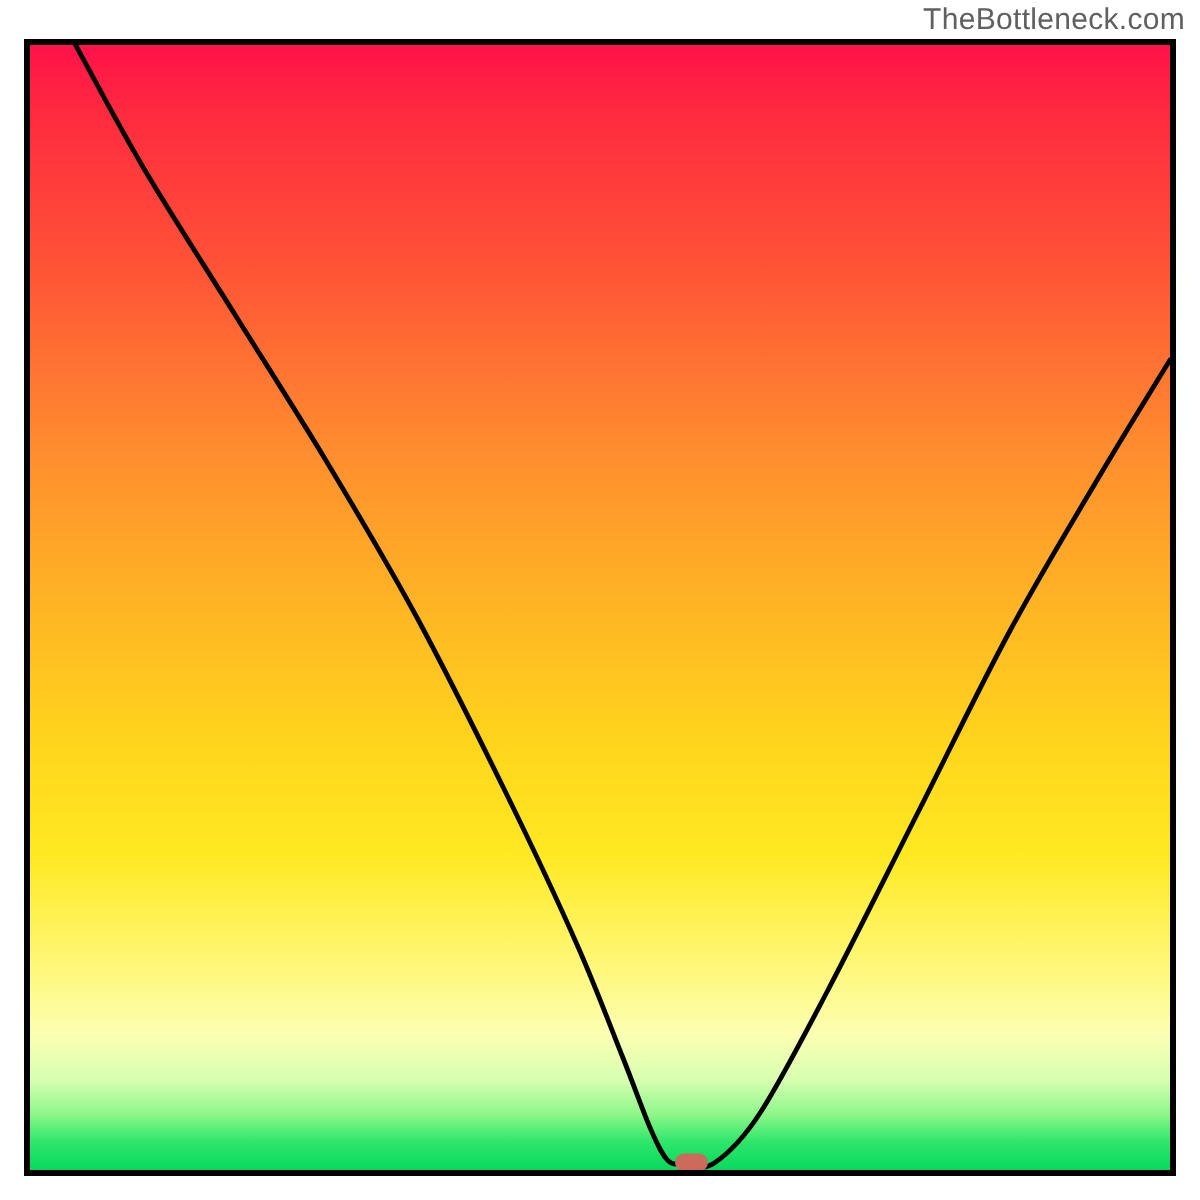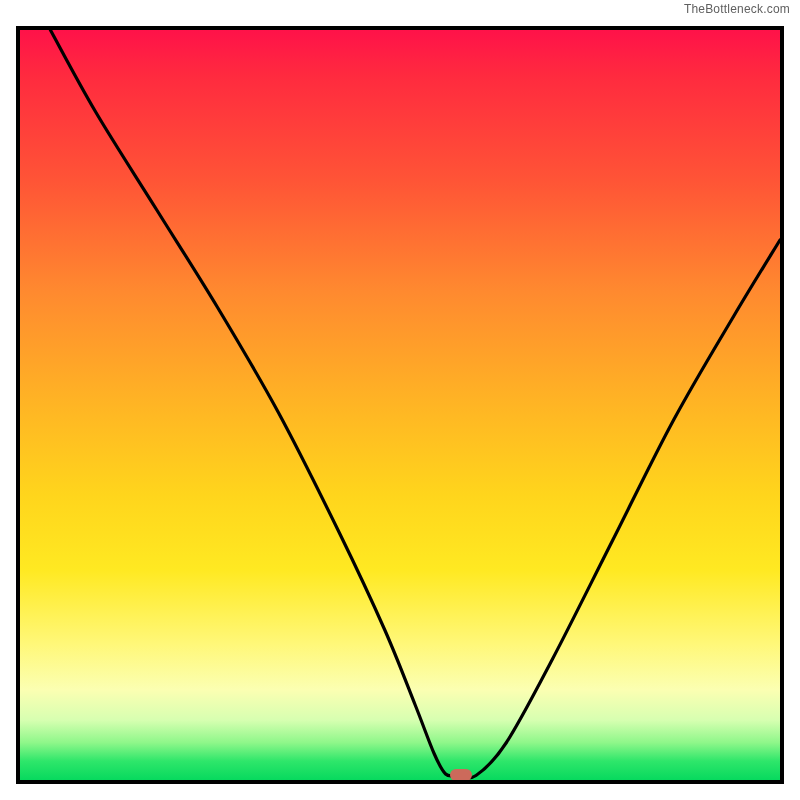--- a/index.html
+++ b/index.html
@@ -13,21 +13,21 @@
   }
   .wrap {
     position: relative;
     width: 800px;
     height: 800px;
   }
   .watermark {
     position: absolute;
     top: 2px;
     right: 10px;
-    font-size: 12px;
+    font-size: 20px;
     color: #606060;
     font-weight: 400;
     z-index: 10;
     letter-spacing: 0.2px;
   }
   .plot-frame {
     position: absolute;
     left: 16px;
     top: 26px;
     width: 768px;

